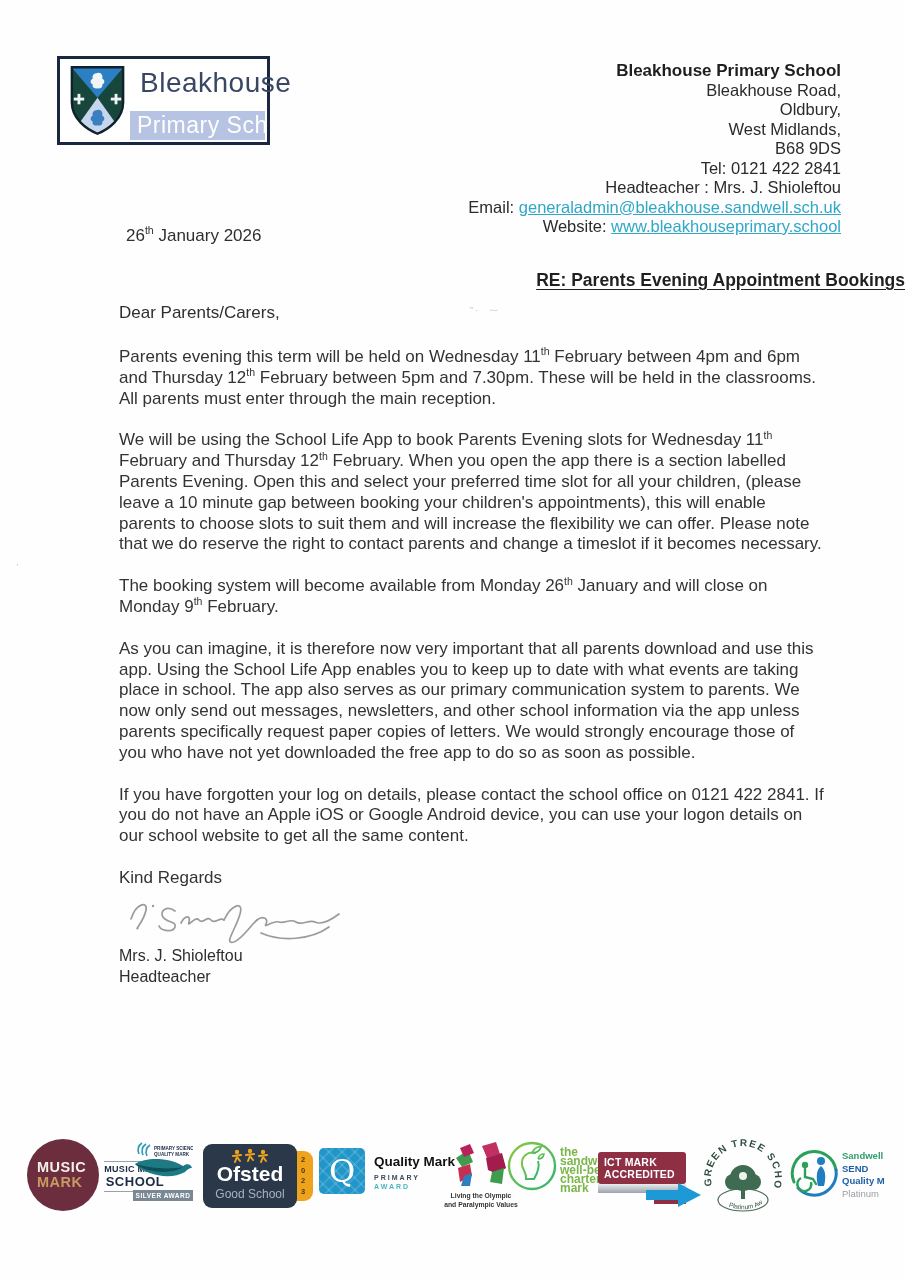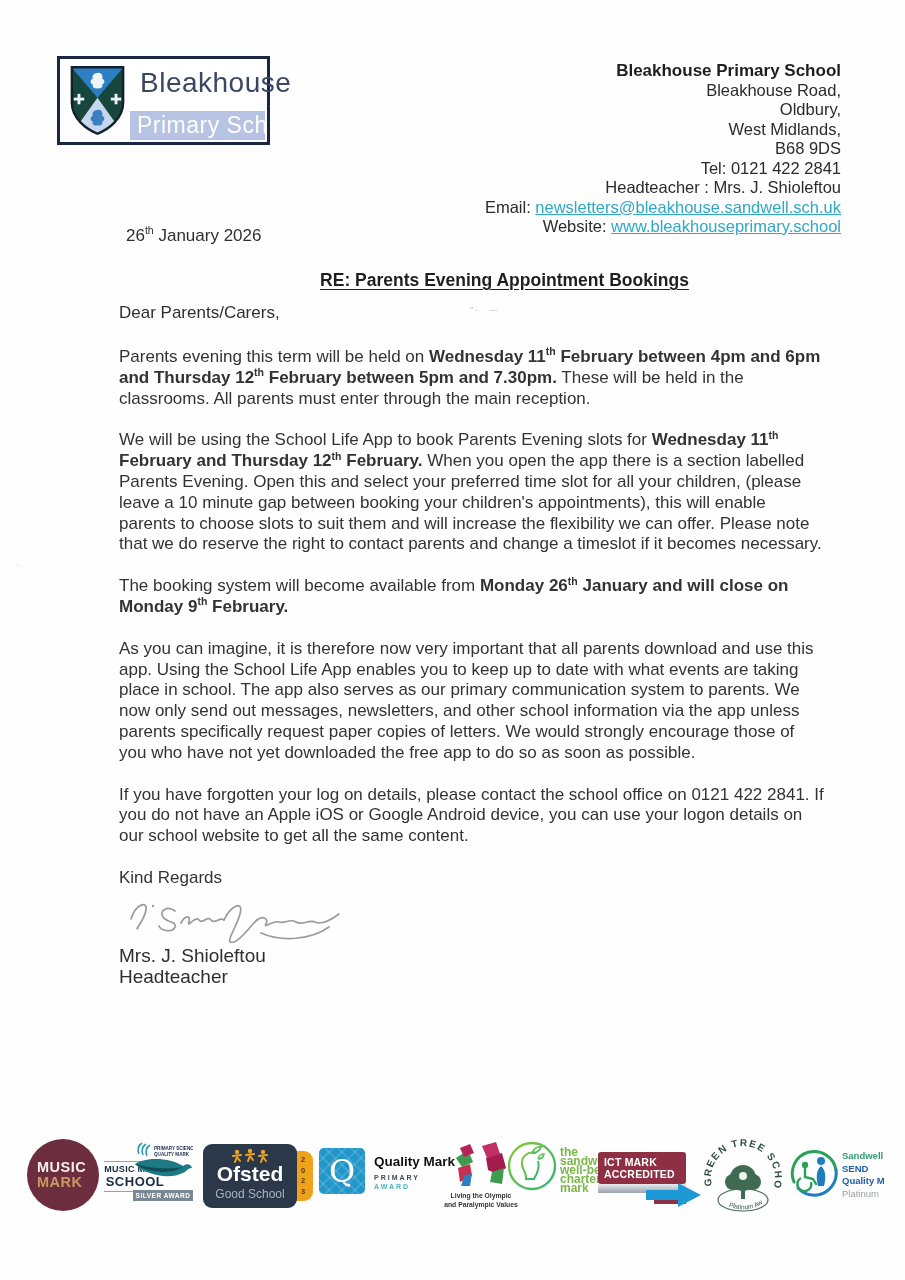--- a/index.html
+++ b/index.html
@@ -3,21 +3,21 @@
 <meta charset="utf-8">
 <style>
   * { margin:0; padding:0; box-sizing:border-box; }
   html,body { background:#fff; }
   .page {
     position:relative; width:905px; height:1280px; margin:0 auto;
     background:#fefefe; overflow:hidden;
     font-family:"Liberation Sans", sans-serif; color:#2f2f2f;
   }
   sup { font-size:62%; vertical-align:super; line-height:0; }
-  .b { font-weight:bold;margin-top:32px; }
+  .b { font-weight:normal;margin-top:32px; }
 
   
   .logo-box {
     position:absolute; left:57px; top:56px; width:213px; height:89px;
     border:3px solid #1a2742; background:#fff;
   }
   .logo-shield { position:absolute; left:9px; top:5px; width:57px; height:73px; }
   .logo-name {
     position:absolute; left:80px; top:8px; font-size:28px; color:#3a4763;
     letter-spacing:0.5px; font-weight:400; white-space:nowrap;
@@ -29,30 +29,30 @@
   }
 
   
   .address { position:absolute; top:61px; right:64px; text-align:right; line-height:19.5px; font-size:16.5px; color:#2b2b2b; }
   .address .school-name { font-weight:bold; font-size:17px; color:#1e1e1e; }
   .address a { color:#2fa7c7; text-decoration:underline; }
 
   
   .date { position:absolute; left:126px; top:226px; font-size:17px; }
   .subject {
-    position:absolute; top:270px; left:0; width:100%; text-align:center;
+    position:absolute; top:270px; left:0; width:100%; text-align:right;
     padding-left:104px; font-size:17.5px; font-weight:bold; color:#1f1f1f;
     text-decoration:underline; text-underline-offset:3px;
   }
   .salutation { position:absolute; left:119px; top:303px; font-size:17px; }
   .body-block { position:absolute; left:119px; top:347px; width:707px; font-size:17px; line-height:20.8px; color:#333; }
   .body-block p { margin:0 0 21px 0; }
   .closing { margin-bottom:4px; }
   .signature-svg { display:block; margin:2px 0 0 4px; }
-  .sig-name, .sig-role { font-size:19px; line-height:21px; color:#2e2e2e; }
+  .sig-name, .sig-role { font-size:16px; line-height:21px; color:#2e2e2e; }
 
   
   .artifact { position:absolute; color:#8a8a8a; opacity:0.55; font-size:9px; letter-spacing:2px; }
 
   
   .footer { position:absolute; left:0; top:1132px; width:905px; height:110px; overflow:hidden; }
   .flogo { position:absolute; }
 
   .mm-circle {
     left:27px; top:7px; width:72px; height:72px; border-radius:50%;
@@ -148,21 +148,21 @@
     <div class="school-name">Bleakhouse Primary School</div>
     <div>
 
     <div>Bleakhouse Road,</div>
         <div>Oldbury,</div>
         <div>West Midlands,</div>
         <div>B68 9DS</div>
         <div>Tel: 0121 422 2841</div>
         <div>Headteacher : Mrs. J. Shioleftou</div>
       </div>
-    <div><span>Email: </span><a href="#">newsletters@bleakhouse.sandwell.sch.uk</a></div>
+    <div><span>Email: </span><a href="#">generaladmin@bleakhouse.sandwell.sch.uk</a></div>
     <div><span>Website:  </span><a href="#">www.bleakhouseprimary.school</a></div>
   </div>
 
   <div class="date"><span>26</span><sup>th</sup><span> January 2026</span></div>
   <div class="subject">RE: Parents Evening Appointment Bookings</div>
   <div class="salutation">Dear Parents/Carers,</div>
 
   <div class="artifact" style="left:470px; top:303px;">”·&nbsp;&nbsp;⁓</div>
   <div class="artifact" style="left:16px; top:560px;">⋅</div>
 

